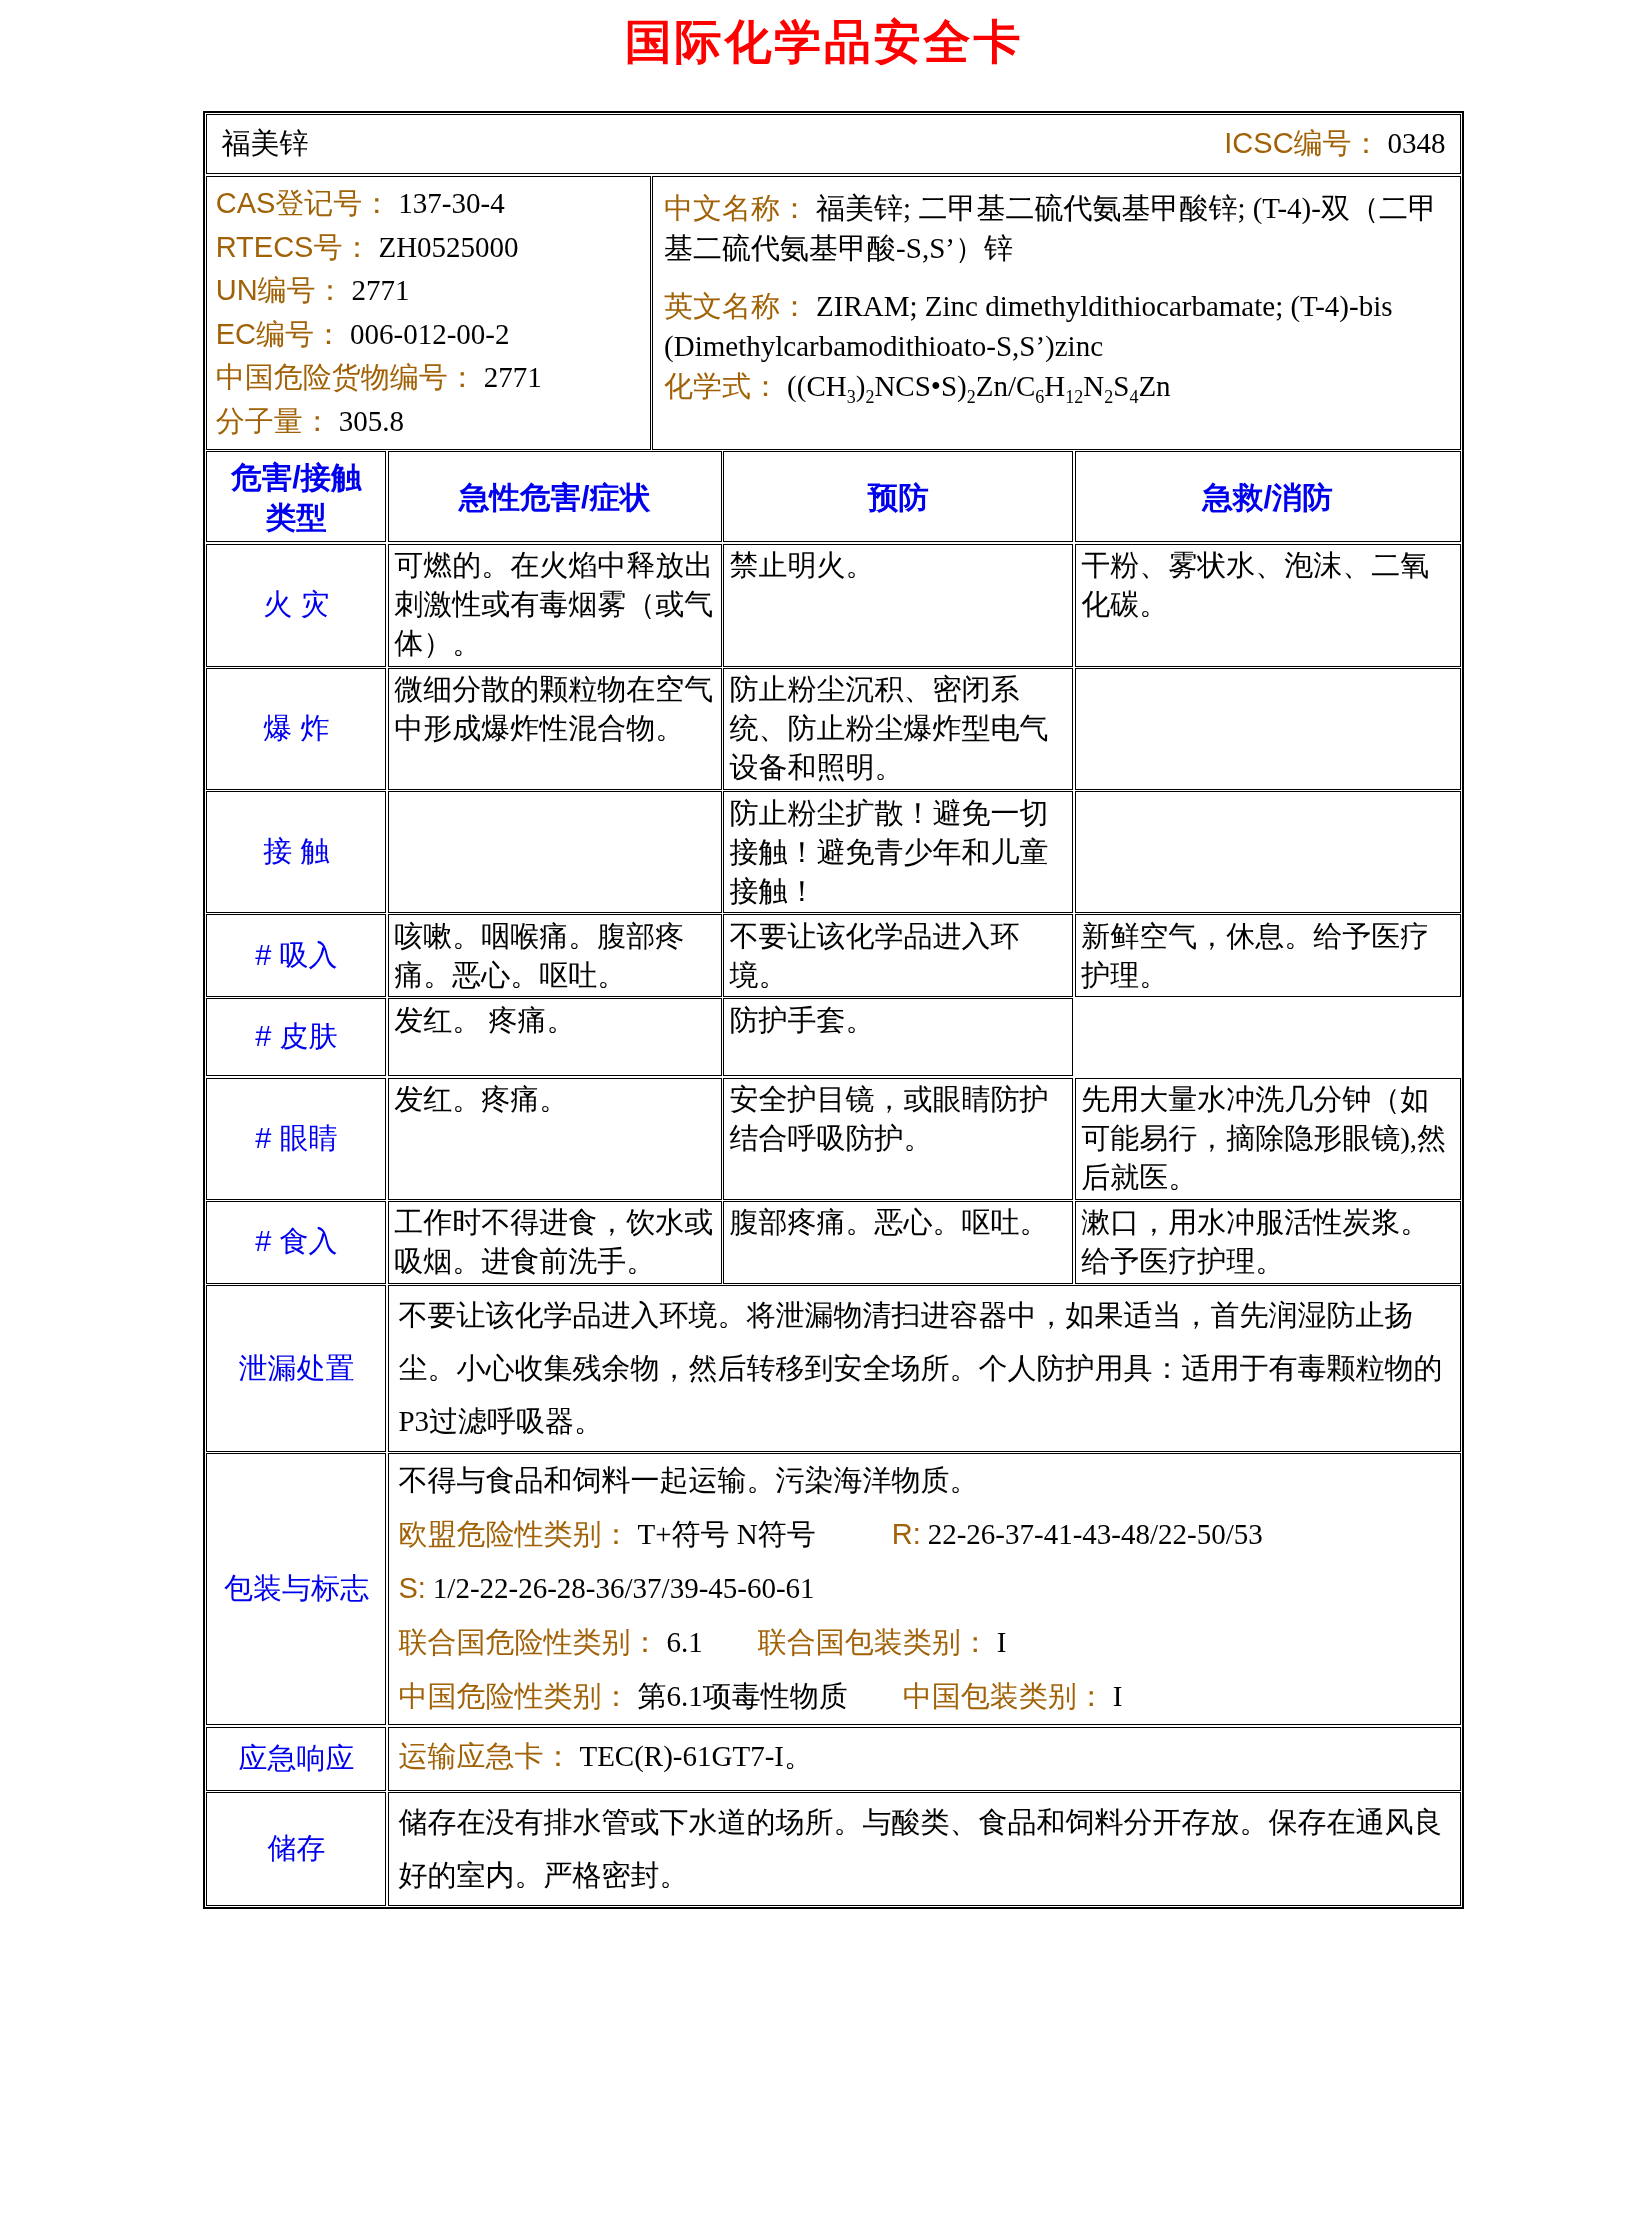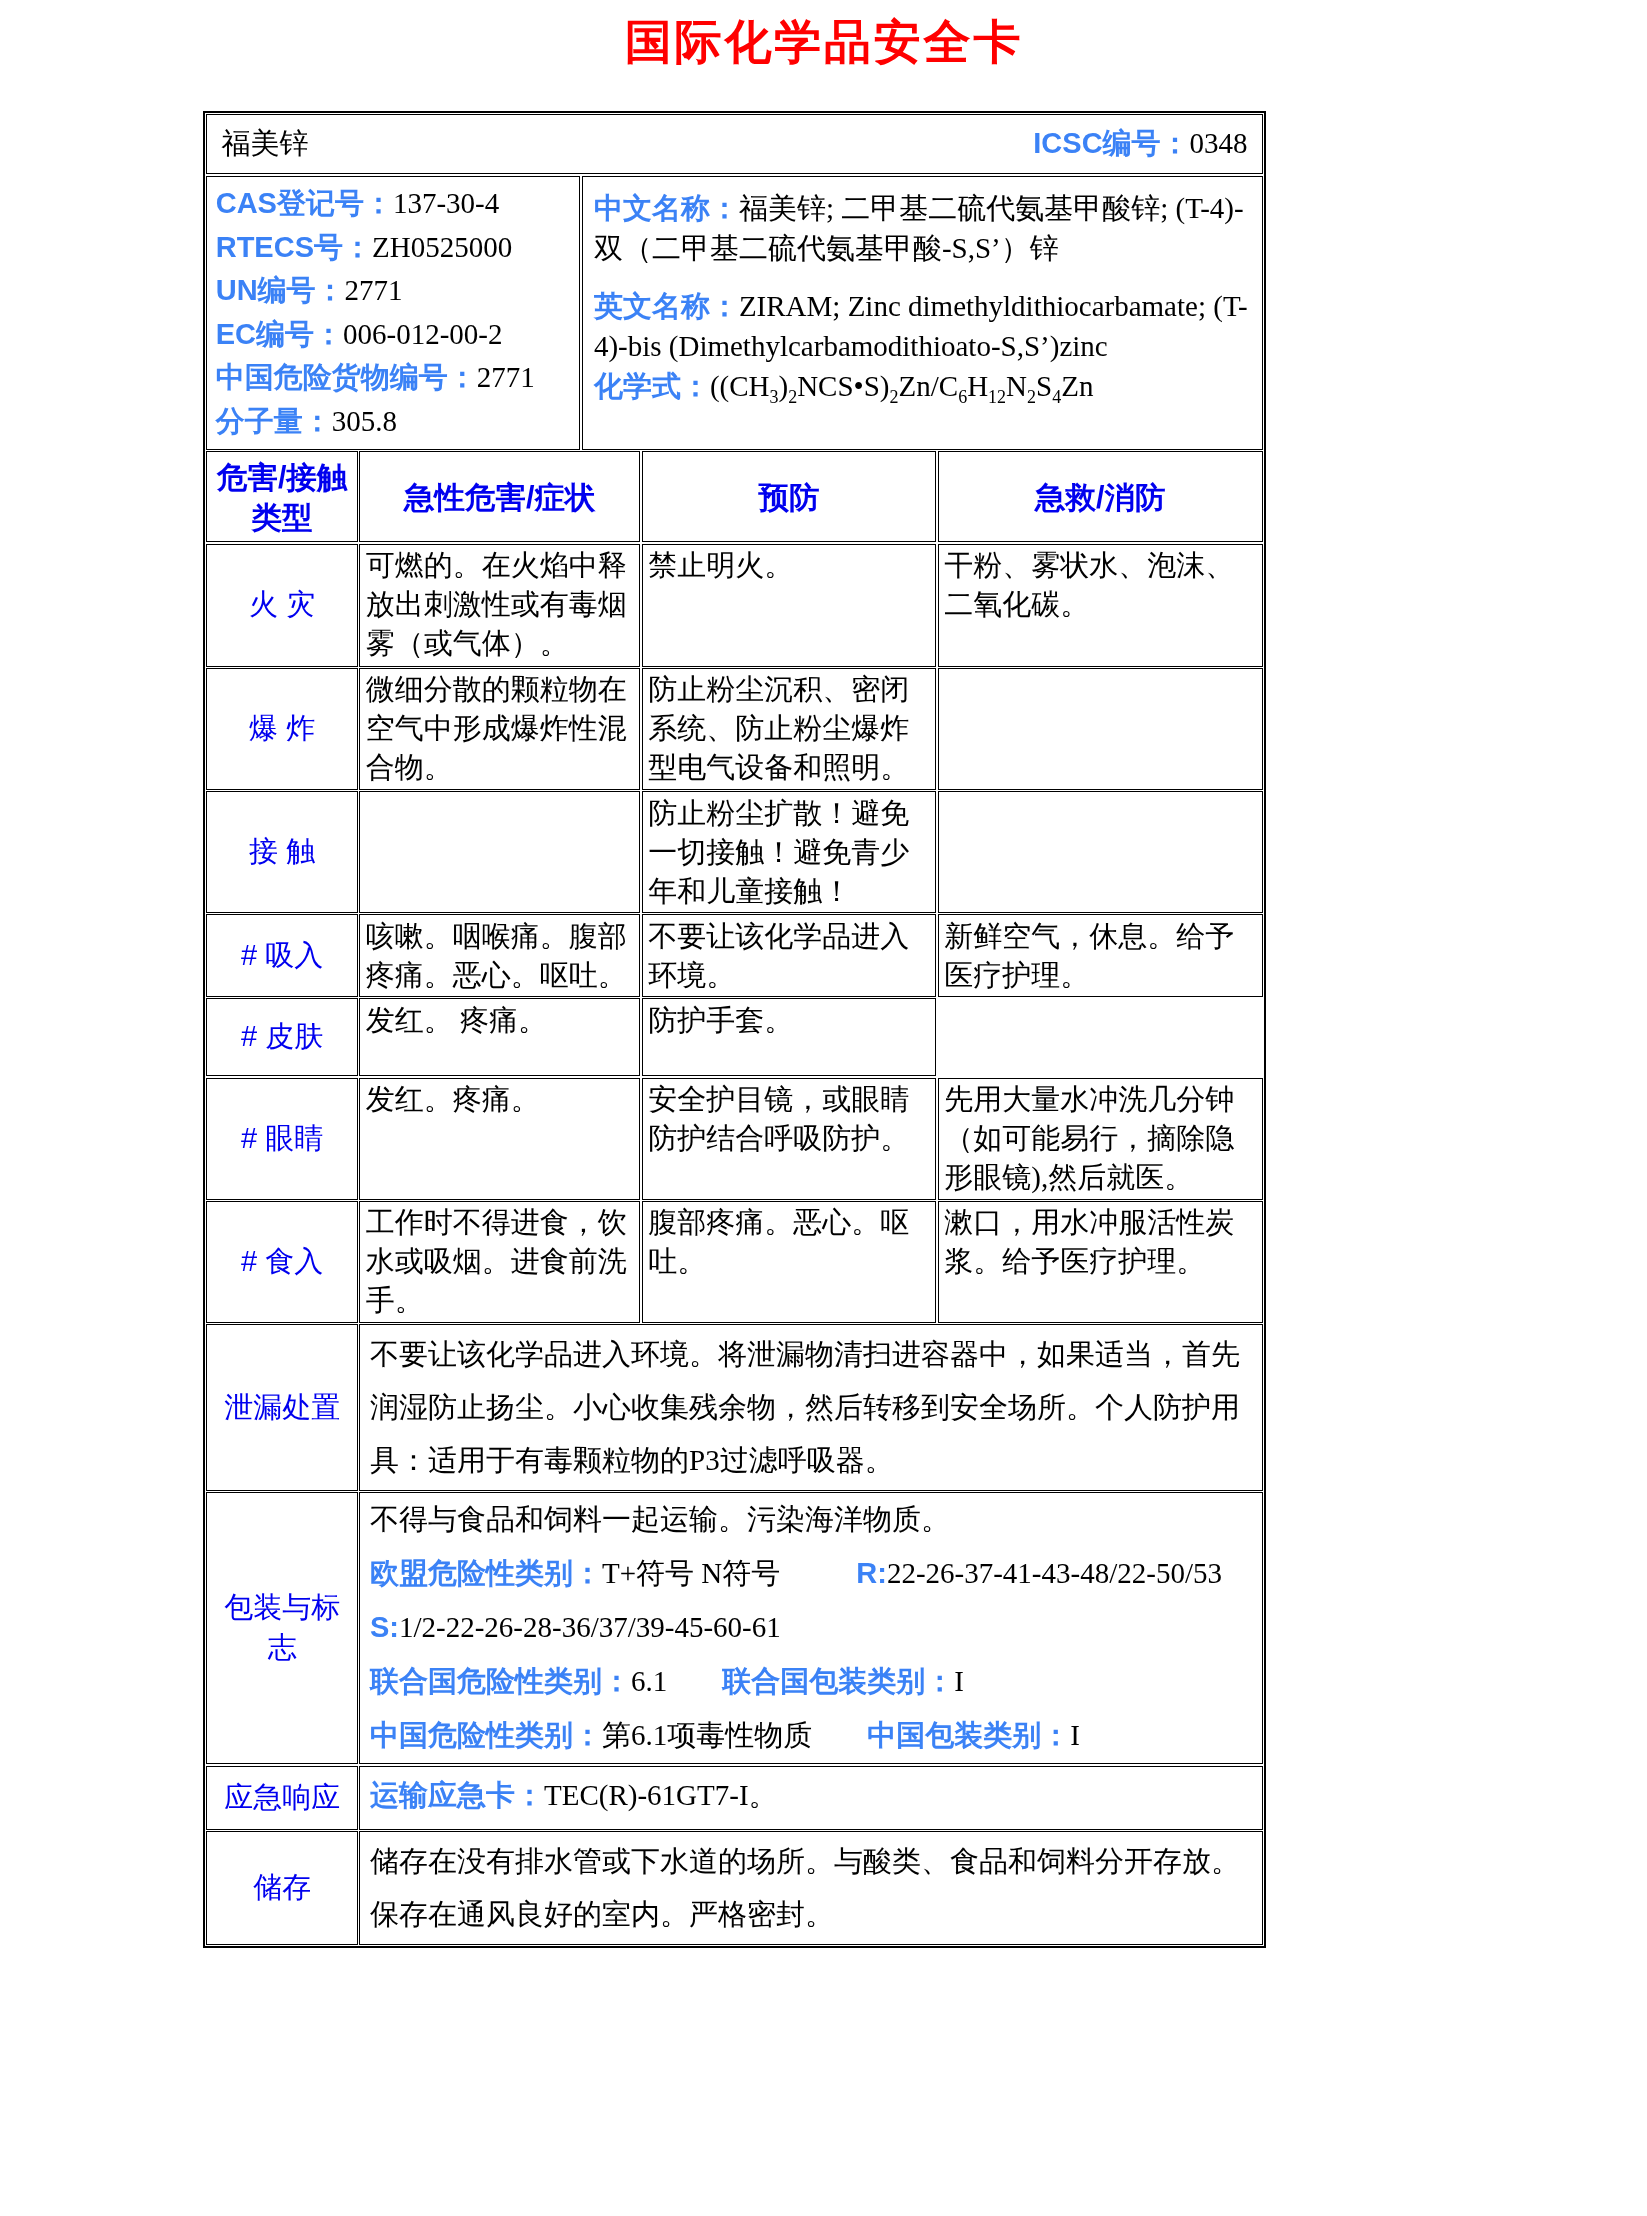--- a/index.html
+++ b/index.html
@@ -8,21 +8,21 @@
     font-family:"Liberation Serif","DejaVu Serif",serif;
     color:#000;
   }
   .page-title {
     position:absolute; left:0; top:11px; width:100%;
     text-align:center; color:#ff0000; font-weight:bold;
     font-size:47px; letter-spacing:2.8px;
     font-family:"Liberation Sans","DejaVu Sans",sans-serif;
   }
   .card {
-    position:absolute; left:203px; top:111px; width:1063px;
+    position:absolute; left:203px; top:111px; width:1261px;
     box-sizing:border-box; border:2.1px solid #000; background:#fff;
     padding:1.4px; display:flex; flex-direction:column; gap:1.4px;
   }
   .row { display:grid; gap:1.4px; }
   .colsTitle { grid-template-columns:1fr; }
   .colsIds   { grid-template-columns:632fr 1150fr; }
   .cols4     { grid-template-columns:256fr 475fr 498fr 549fr; }
   .cols2     { grid-template-columns:256fr 1526fr; }
 
   .r-title { min-height:60px; }
@@ -36,22 +36,23 @@
   .r-eyes  { min-height:117px; }
   .r-ingest{ min-height:80px; }
   .r-spill { min-height:145px; }
   .r-pack  { min-height:269px; }
   .r-emerg { min-height:64px; }
   .r-store { min-height:107px; }
 
   .cell { border:1.4px solid #000; background:#fff; box-sizing:border-box; }
 
   .lbl-inline {
-    color:#3b82f6; font-weight:bold;
-    font-family:"Liberation Sans","DejaVu Sans",sans-serif;
+    color:#a16207; font-weight:normal;
+    font-family:"Liberation Sans","DejaVu Sans",sans-serif;
+    margin-right:7px;
   }
   .val { color:#000; }
 
   .title-cell {
     display:flex; justify-content:space-between; align-items:center;
     padding:0 14px; font-size:29px;
   }
   .ids-cell {
     display:flex; flex-direction:column; justify-content:space-around;
     padding:5.5px 8.3px; font-size:29px;

